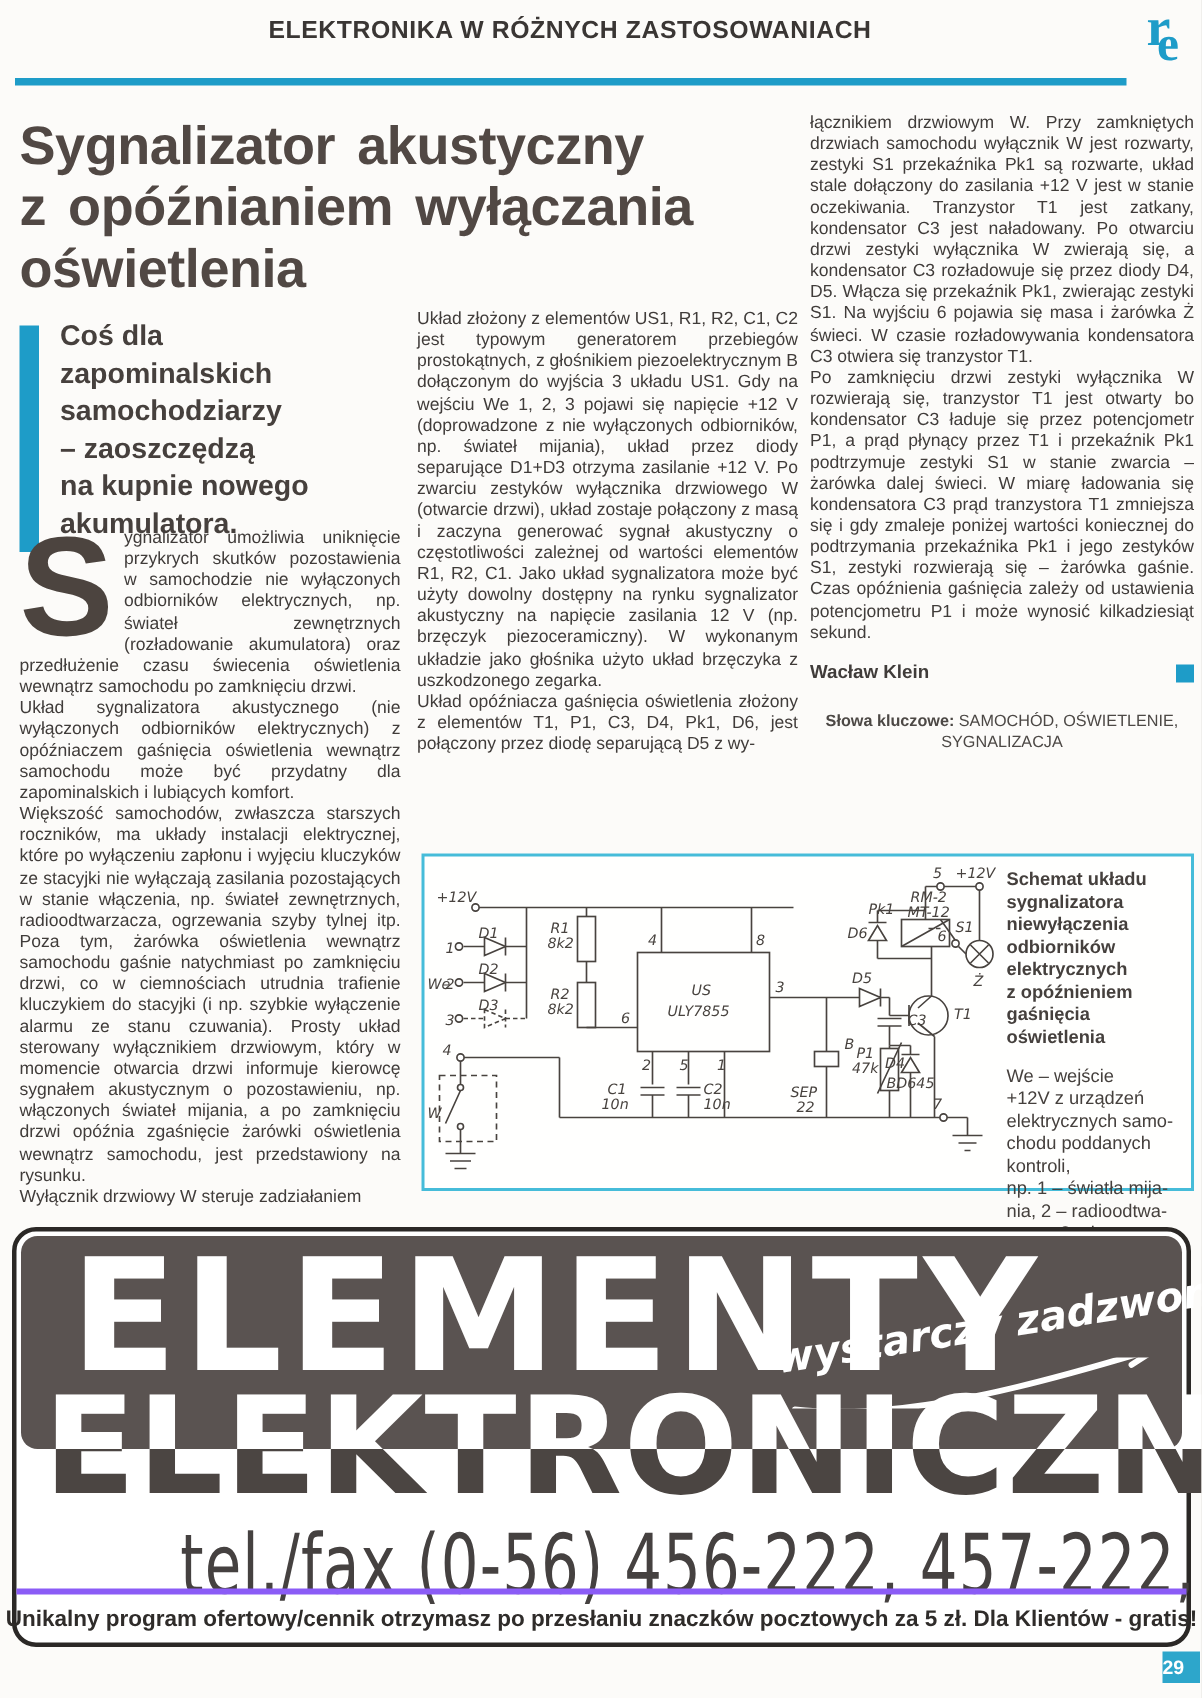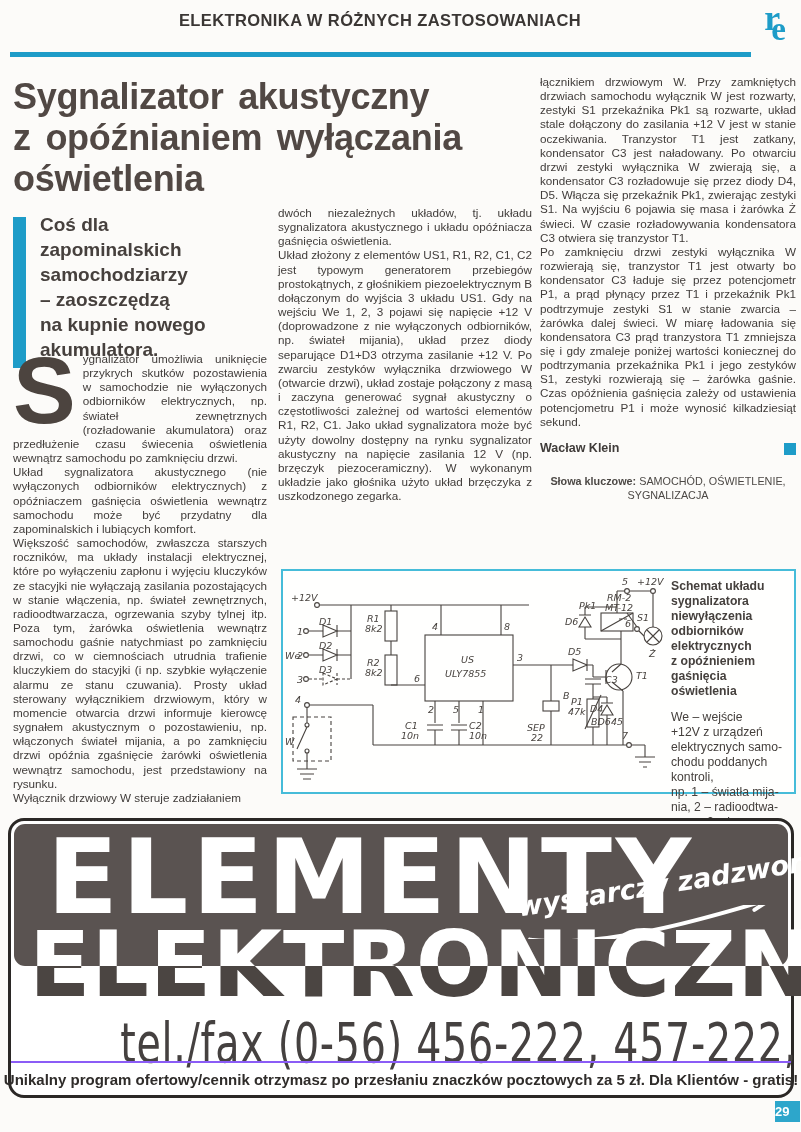--- a/index.html
+++ b/index.html
@@ -58,21 +58,21 @@
       font-family:"DejaVu Sans",sans-serif;}
   .ad-swoosh{position:absolute;left:512px;top:84px;}
   .ad-word{font-family:"DejaVu Sans",sans-serif;font-weight:bold;font-size:90px;line-height:1;
       letter-spacing:1px;white-space:nowrap;}
   .elektro-top{position:absolute;left:18px;top:99px;height:46px;overflow:hidden;color:#fff;}
   .elektro-bot{position:absolute;left:18px;top:145px;height:52px;overflow:hidden;color:#4b4542;}
   .elektro-bot .ad-word{position:relative;top:-46px;display:block;}
   .ad-phone{position:absolute;left:0;right:0;top:190px;text-align:center;font-size:55px;
       color:#454140;white-space:nowrap;transform:scaleX(.72);font-family:"DejaVu Sans",sans-serif;
       letter-spacing:1px;}
-  .ad-note{position:absolute;left:0;right:0;bottom:0;height:32px;border-top:2px solid #8b5cf6;
+  .ad-note{position:absolute;left:0;right:0;bottom:0;height:32px;border-top:4px solid #8b5cf6;
       display:flex;align-items:center;justify-content:center;font-weight:bold;font-size:15px;
       color:#2f2c2a;white-space:nowrap;}
 
   
   .footer-bar{position:absolute;top:1103px;left:0;width:801px;height:20px;
       background:linear-gradient(#d4d0cc,#bdb8b3);}
   .footer-journal{position:absolute;left:8px;top:0;font-size:11px;line-height:20px;color:#5a5550;}
   .page-number{position:absolute;top:1101px;left:775px;width:25px;height:21px;background:#2da6cb;
       color:#fff;font-weight:bold;font-size:13px;text-align:left;line-height:21px;}
 </style>
@@ -98,22 +98,22 @@
 akumulatora.</div>
 
   <div class="col" id="col1">
     <p><span class="drop-cap">S</span><span>ygnalizator umożliwia uniknięcie przykrych skutków pozostawienia w samochodzie nie wyłączonych odbiorników elektrycznych, np. świateł zewnętrznych (rozładowanie akumulatora) oraz przedłużenie czasu świecenia oświetlenia wewnątrz samochodu po zamknięciu drzwi.</span></p>
     <p>Układ sygnalizatora akustycznego (nie wyłączonych odbiorników elektrycznych) z opóźniaczem gaśnięcia oświetlenia wewnątrz samochodu może być przydatny dla zapominalskich i lubiących komfort.</p>
     <p>Większość samochodów, zwłaszcza starszych roczników, ma układy instalacji elektrycznej, które po wyłączeniu zapłonu i wyjęciu kluczyków ze stacyjki nie wyłączają zasilania pozostających w stanie włączenia, np. świateł zewnętrznych, radioodtwarzacza, ogrzewania szyby tylnej itp. Poza tym, żarówka oświetlenia wewnątrz samochodu gaśnie natychmiast po zamknięciu drzwi, co w ciemnościach utrudnia trafienie kluczykiem do stacyjki (i np. szybkie wyłączenie alarmu ze stanu czuwania). Prosty układ sterowany wyłącznikiem drzwiowym, który w momencie otwarcia drzwi informuje kierowcę sygnałem akustycznym o pozostawieniu, np. włączonych świateł mijania, a po zamknięciu drzwi opóźnia zgaśnięcie żarówki oświetlenia wewnątrz samochodu, jest przedstawiony na rysunku.</p>
     <p>Wyłącznik drzwiowy W steruje zadziałaniem</p>
   </div>
 
   <div class="col" id="col2">
-    <p>dwóch niezależnych układów, tj. układu sygnalizatora akustycznego i układu opóźniacza gaśnięcia oświetlenia.</p>
     <p>Układ złożony z elementów US1, R1, R2, C1, C2 jest typowym generatorem przebiegów prostokątnych, z głośnikiem piezoelektrycznym B dołączonym do wyjścia 3 układu US1. Gdy na wejściu We 1, 2, 3 pojawi się napięcie +12 V (doprowadzone z nie wyłączonych odbiorników, np. świateł mijania), układ przez diody separujące D1+D3 otrzyma zasilanie +12 V. Po zwarciu zestyków wyłącznika drzwiowego W (otwarcie drzwi), układ zostaje połączony z masą i zaczyna generować sygnał akustyczny o częstotliwości zależnej od wartości elementów R1, R2, C1. Jako układ sygnalizatora może być użyty dowolny dostępny na rynku sygnalizator akustyczny na napięcie zasilania 12 V (np. brzęczyk piezoceramiczny). W wykonanym układzie jako głośnika użyto układ brzęczyka z uszkodzonego zegarka.</p>
+    <p>Układ opóźniacza gaśnięcia oświetlenia złożony z elementów T1, P1, C3, D4, Pk1, D6, jest połączony przez diodę separującą D5 z wy-</p>
   </div>
 
   <div class="col" id="col3">
     <p>łącznikiem drzwiowym W. Przy zamkniętych drzwiach samochodu wyłącznik W jest rozwarty, zestyki S1 przekaźnika Pk1 są rozwarte, układ stale dołączony do zasilania +12 V jest w stanie oczekiwania. Tranzystor T1 jest zatkany, kondensator C3 jest naładowany. Po otwarciu drzwi zestyki wyłącznika W zwierają się, a kondensator C3 rozładowuje się przez diody D4, D5. Włącza się przekaźnik Pk1, zwierając zestyki S1. Na wyjściu 6 pojawia się masa i żarówka Ż świeci. W czasie rozładowywania kondensatora C3 otwiera się tranzystor T1.</p>
     <p>Po zamknięciu drzwi zestyki wyłącznika W rozwierają się, tranzystor T1 jest otwarty bo kondensator C3 ładuje się przez potencjometr P1, a prąd płynący przez T1 i przekaźnik Pk1 podtrzymuje zestyki S1 w stanie zwarcia – żarówka dalej świeci. W miarę ładowania się kondensatora C3 prąd tranzystora T1 zmniejsza się i gdy zmaleje poniżej wartości koniecznej do podtrzymania przekaźnika Pk1 i jego zestyków S1, zestyki rozwierają się – żarówka gaśnie. Czas opóźnienia gaśnięcia zależy od ustawienia potencjometru P1 i może wynosić kilkadziesiąt sekund.</p>
     <div class="author">
       <span class="end-square"></span>
       <span>Wacław Klein</span>
     </div>
     <div class="keywords">

